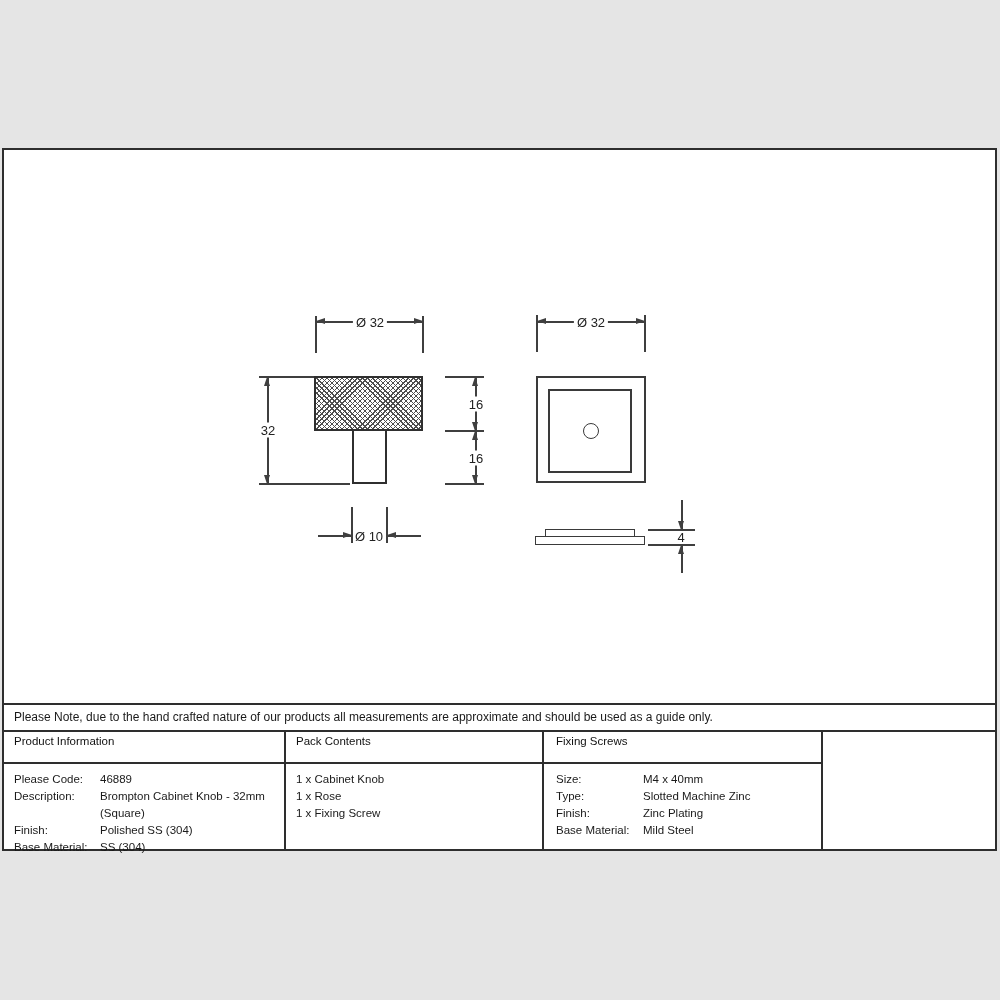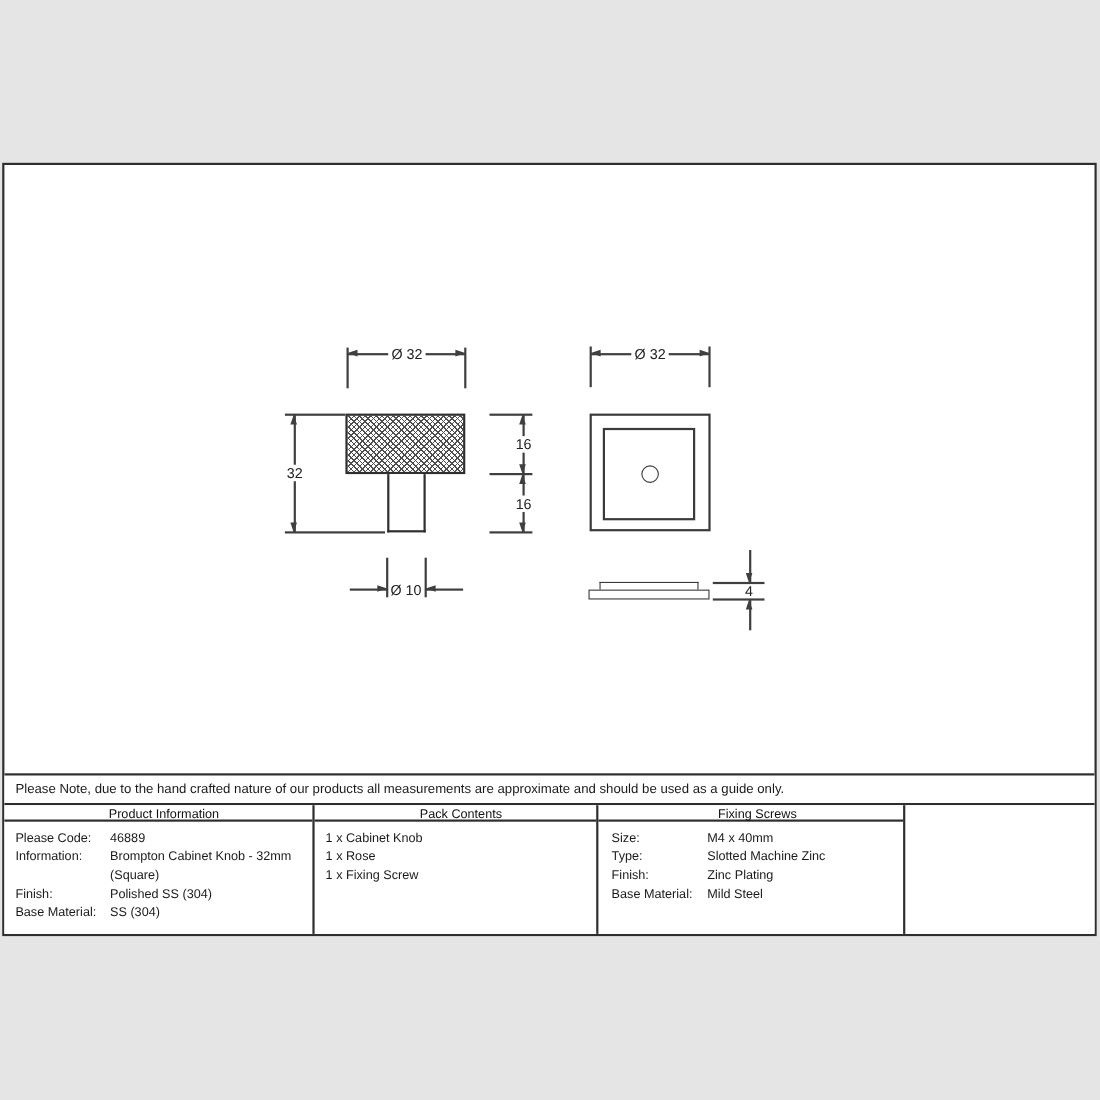--- a/index.html
+++ b/index.html
@@ -45,21 +45,21 @@
   
   .note-row{position:absolute;left:4px;top:703px;width:991px;height:29px;border-top:2px solid #2e2e2e;border-bottom:2px solid #2e2e2e;background:#fff;}
   .note-row span{display:block;padding-left:10px;line-height:25px;font-size:12px;color:#1a1a1a;}
   .spec-table{position:absolute;left:4px;top:732px;width:991px;height:117px;display:flex;background:#fff;}
   .col{height:100%;}
   .col.bordered{border-right:2px solid #2e2e2e;}
   .col1{width:282px;}
   .col2{width:258px;}
   .col3{width:279px;}
   .col4{width:172px;display:flex;flex-direction:column;justify-content:center;align-items:center;}
-  .cell-header{height:15px;border-bottom:2px solid #2e2e2e;font-size:11.5px;line-height:19px;padding-left:10px;color:#111;text-align:center;}
+  .cell-header{height:32px;border-bottom:2px solid #2e2e2e;font-size:11.5px;line-height:19px;padding-left:10px;color:#111;}
   .col3 .cell-header{padding-left:12px;}
   .cell-body{padding:7px 4px 0 10px;font-size:11.5px;line-height:17px;color:#1a1a1a;}
   .col3 .cell-body{padding-left:12px;}
   .kv{display:flex;}
   .kv .k{flex:0 0 86px;}
   .col3 .kv .k{flex:0 0 87px;}
   .kv .v{flex:1;padding-right:6px;}
 
   
   .logo{text-align:center;}
@@ -149,21 +149,21 @@
   <div class="spec-table">
 
     <div class="col col1 bordered">
       <div class="cell-header">Product Information</div>
       <div class="cell-body">
         <div class="kv">
           <span class="k">Please Code:</span>
           <span class="v">46889</span>
         </div>
         <div class="kv">
-          <span class="k">Information:</span>
+          <span class="k">Description:</span>
           <span class="v">Brompton Cabinet Knob - 32mm (Square)</span>
         </div>
         <div class="kv">
           <span class="k">Finish:</span>
           <span class="v">Polished SS (304)</span>
         </div>
         <div class="kv">
           <span class="k">Base Material:</span>
           <span class="v">SS (304)</span>
         </div>

